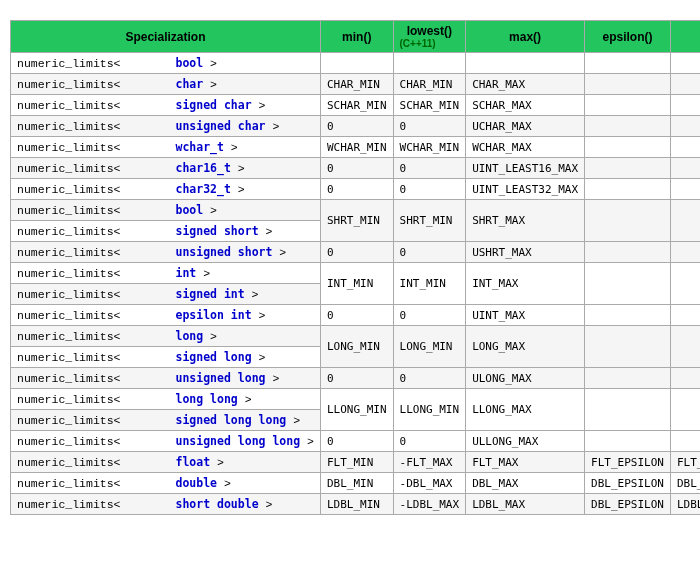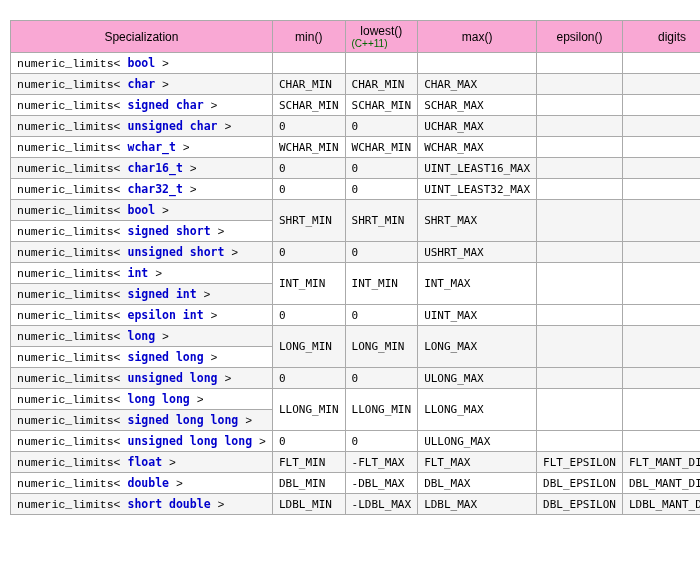--- a/index.html
+++ b/index.html
@@ -21,40 +21,41 @@
       border-collapse: collapse;
       border: 1px solid #aaa;
       font-size: 12px;
     }
     th, td {
       border: 1px solid #aaa;
       padding: 3px 6px;
       vertical-align: middle;
     }
     thead th {
-      background: #f9a8d4;
+      background: #22c55e;
       text-align: center;
-      font-weight: normal;
+      font-weight: bold;
       color: #000;
     }
     tbody tr:nth-child(even) {
       background: #f5f5f5;
     }
     tbody tr:nth-child(odd) {
       background: #ffffff;
     }
     td.spec {
       font-family: monospace;
       font-size: 11.5px;
       color: #000;
       white-space: nowrap;
     }
     td.spec span.blue {
       color: #0000cc;
       font-weight: bold;
+      margin-left: 48px;
     }
     td.val {
       font-family: monospace;
       font-size: 11px;
       color: #000;
       text-align: left;
       white-space: nowrap;
     }
     span.mono {
       font-family: Liberation Mono, monospace;

